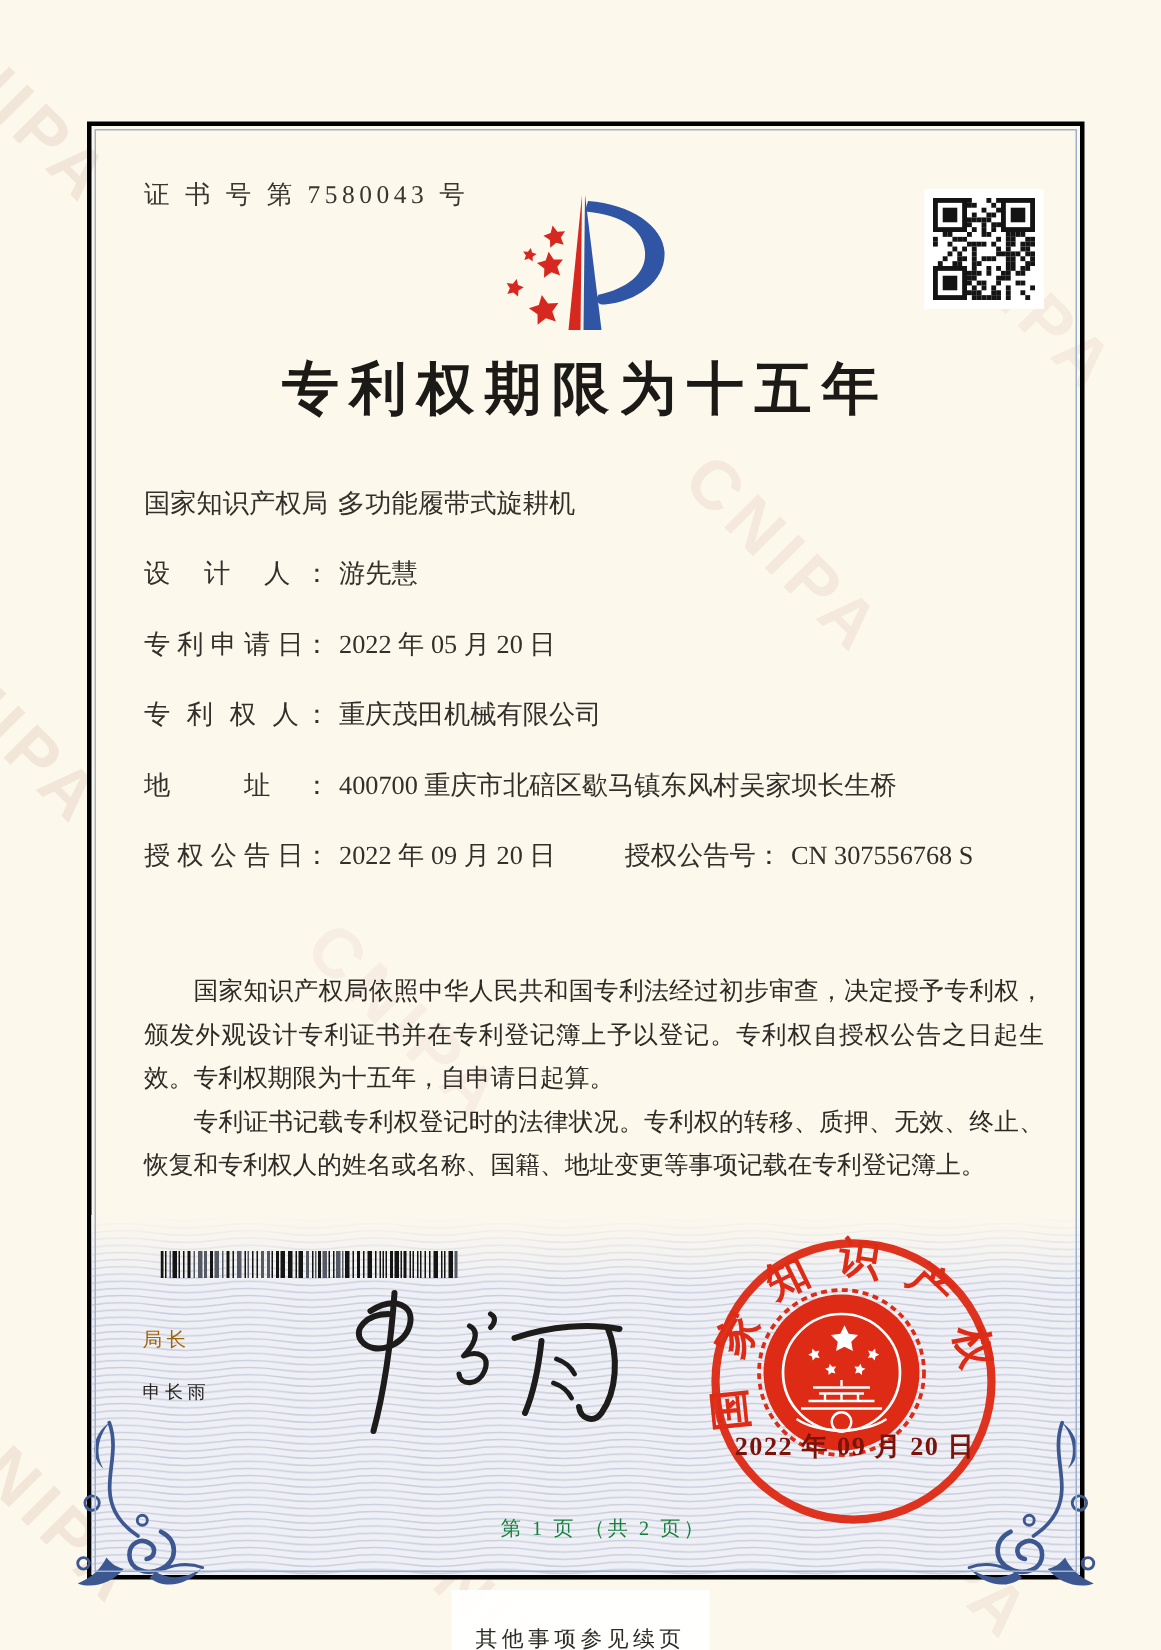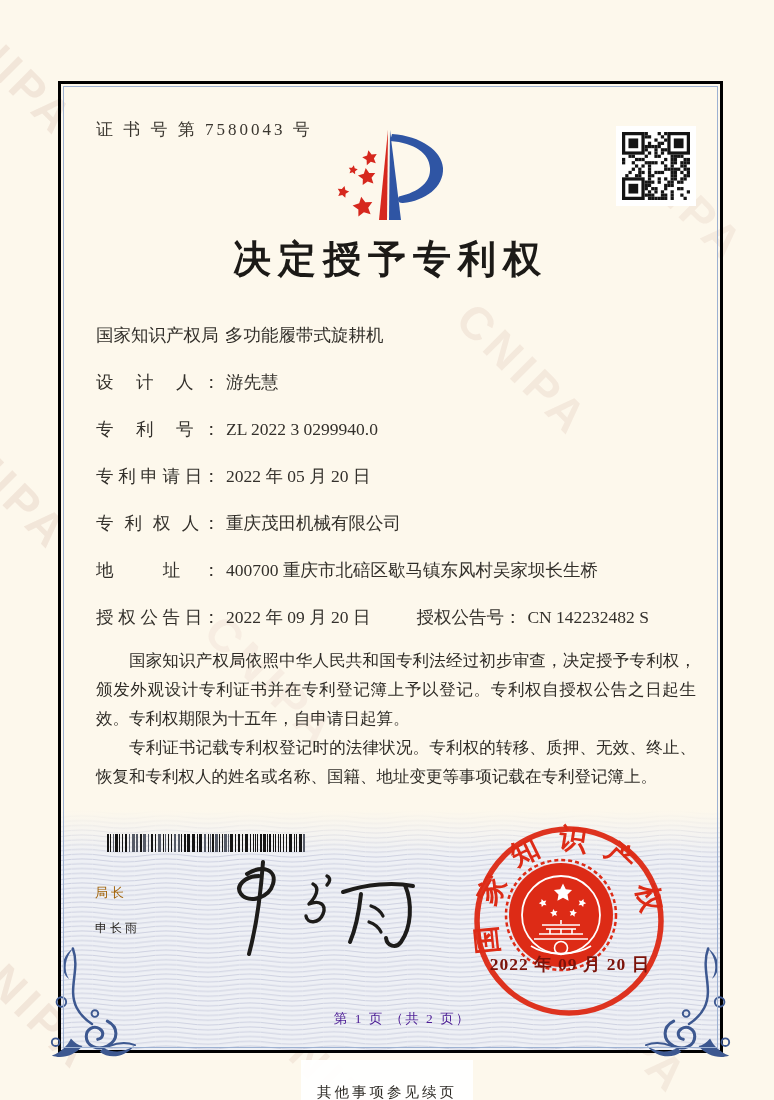--- a/index.html
+++ b/index.html
@@ -33,21 +33,21 @@
   .panel-fade{position:absolute;left:0;right:0;top:0;height:46px;
               background:linear-gradient(#fdf8ec,rgba(253,248,236,0));z-index:2;}
   .barcode{position:absolute;left:46px;top:24px;width:202px;height:18px;z-index:3;}
   .sig-title{position:absolute;left:34px;top:74px;font-size:13px;letter-spacing:3px;z-index:3;color:#a16207;}
   .sig-name{position:absolute;left:34px;top:110px;font-size:12px;letter-spacing:3px;z-index:3;color:#24211d;}
   .autograph{position:absolute;left:148px;top:48px;width:216px;height:104px;z-index:3;}
   .seal{position:absolute;left:410px;top:13px;width:196px;height:196px;z-index:4;}
   .seal-date{position:absolute;left:424px;top:142px;width:170px;text-align:center;font-size:17.5px;
              letter-spacing:1px;font-weight:600;color:#7c130a;z-index:5;}
   .page-info{position:absolute;left:0;right:0;top:200px;text-align:center;font-size:13.5px;
-             letter-spacing:2px;color:#4c1d95;z-index:3;padding-left:24px;}
+             letter-spacing:2px;color:#15803d;z-index:3;padding-left:24px;}
   .flourish{position:absolute;bottom:-10px;width:88px;height:114px;z-index:5;}
   .flourish.left{left:-13px;}
   .flourish.right{right:-13px;transform:scaleX(-1);}
   
   .continuation{position:absolute;left:0;right:0;top:1060px;text-align:center;z-index:2;}
   .continuation span{display:inline-block;background:rgba(255,255,255,.92);padding:23px 16px;
                      font-size:14.5px;letter-spacing:3px;color:#2e2b26;}
 </style>
 </head>
 <body>
@@ -226,43 +226,40 @@
           <rect x="6.476190476190476" y="6.476190476190476" width="9.714285714285715" height="9.714285714285715" fill="#141414"></rect>
           <rect x="45.333333333333336" y="0" width="22.666666666666668" height="22.666666666666668" fill="#141414"></rect>
           <rect x="48.57142857142857" y="3.238095238095238" width="16.19047619047619" height="16.19047619047619" fill="#fff"></rect>
           <rect x="51.80952380952381" y="6.476190476190476" width="9.714285714285715" height="9.714285714285715" fill="#141414"></rect>
           <rect x="0" y="45.333333333333336" width="22.666666666666668" height="22.666666666666668" fill="#141414"></rect>
           <rect x="3.238095238095238" y="48.57142857142857" width="16.19047619047619" height="16.19047619047619" fill="#fff"></rect>
           <rect x="6.476190476190476" y="51.80952380952381" width="9.714285714285715" height="9.714285714285715" fill="#141414"></rect>
         </svg>
     </div>
 
-    <div class="title">决定授予专利权</div>
+    <div class="title">专利权期限为十五年</div>
 
     <div class="fields">
       <div class="f-row">
         <span class="f-label">国家知识产权局：</span><span class="f-value">多功能履带式旋耕机</span>
       </div>
       <div class="f-row">
         <span class="f-label">设 计 人：</span><span class="f-value">游先慧</span>
       </div>
       <div class="f-row">
-        <span class="f-label">专 利 号：</span><span class="f-value">ZL 2022 3 0299940.0</span>
-      </div>
-      <div class="f-row">
         <span class="f-label">专 利 申 请 日：</span><span class="f-value">2022 年 05 月 20 日</span>
       </div>
       <div class="f-row">
         <span class="f-label">专 利 权 人：</span><span class="f-value">重庆茂田机械有限公司</span>
       </div>
       <div class="f-row">
         <span class="f-label">地 址：</span><span class="f-value">400700 重庆市北碚区歇马镇东风村吴家坝长生桥</span>
       </div>
       <div class="f-row">
-        <span class="f-label">授 权 公 告 日：</span><span class="f-value">2022 年 09 月 20 日</span><span class="f-label2">授权公告号：</span><span class="f-value">CN 142232482 S</span>
+        <span class="f-label">授 权 公 告 日：</span><span class="f-value">2022 年 09 月 20 日</span><span class="f-label2">授权公告号：</span><span class="f-value">CN 307556768 S</span>
       </div>
     </div>
 
     <div class="paras">
       <p>国家知识产权局依照中华人民共和国专利法经过初步审查，决定授予专利权，颁发外观设计专利证书并在专利登记簿上予以登记。专利权自授权公告之日起生效。专利权期限为十五年，自申请日起算。</p>
       <p>专利证书记载专利权登记时的法律状况。专利权的转移、质押、无效、终止、恢复和专利权人的姓名或名称、国籍、地址变更等事项记载在专利登记簿上。</p>
     </div>
 
     <div class="panel">
       <svg class="waves" preserveAspectRatio="none">

